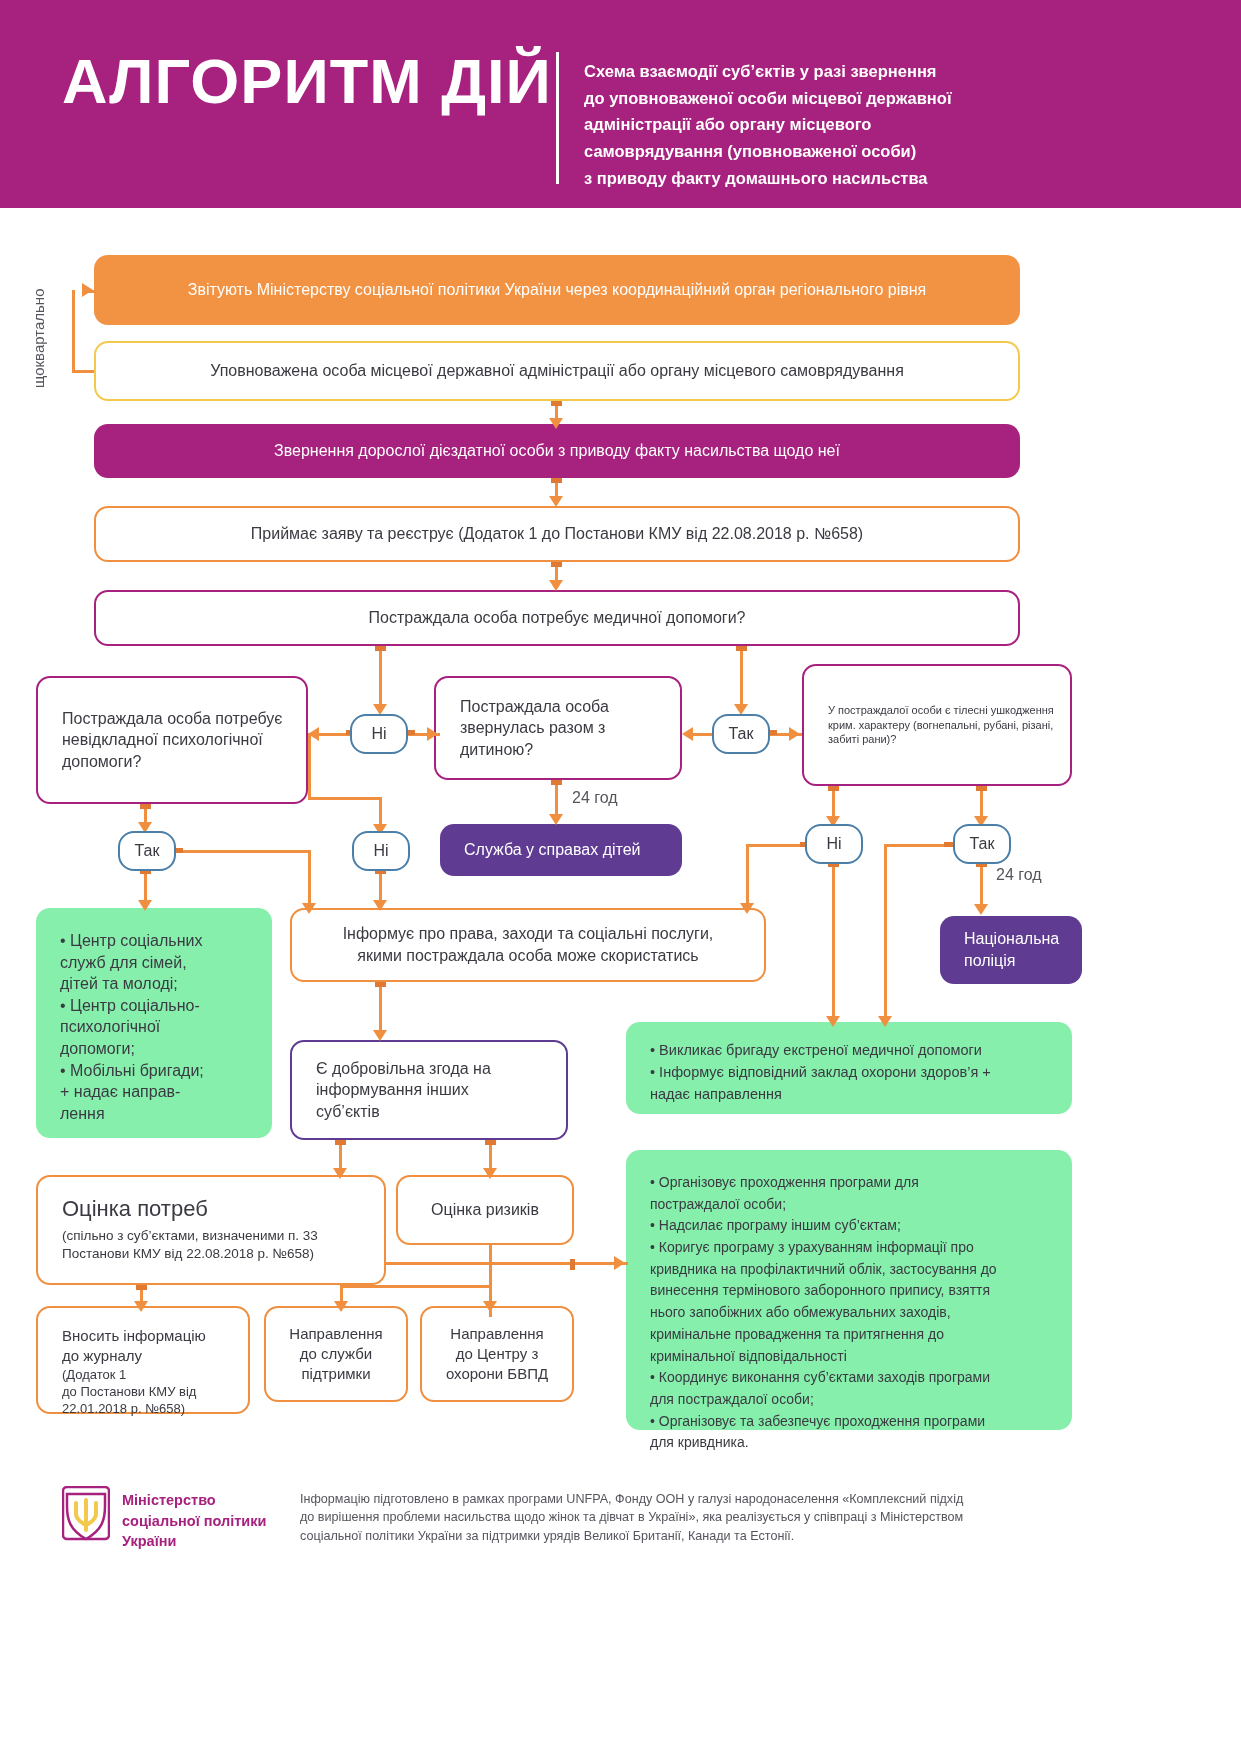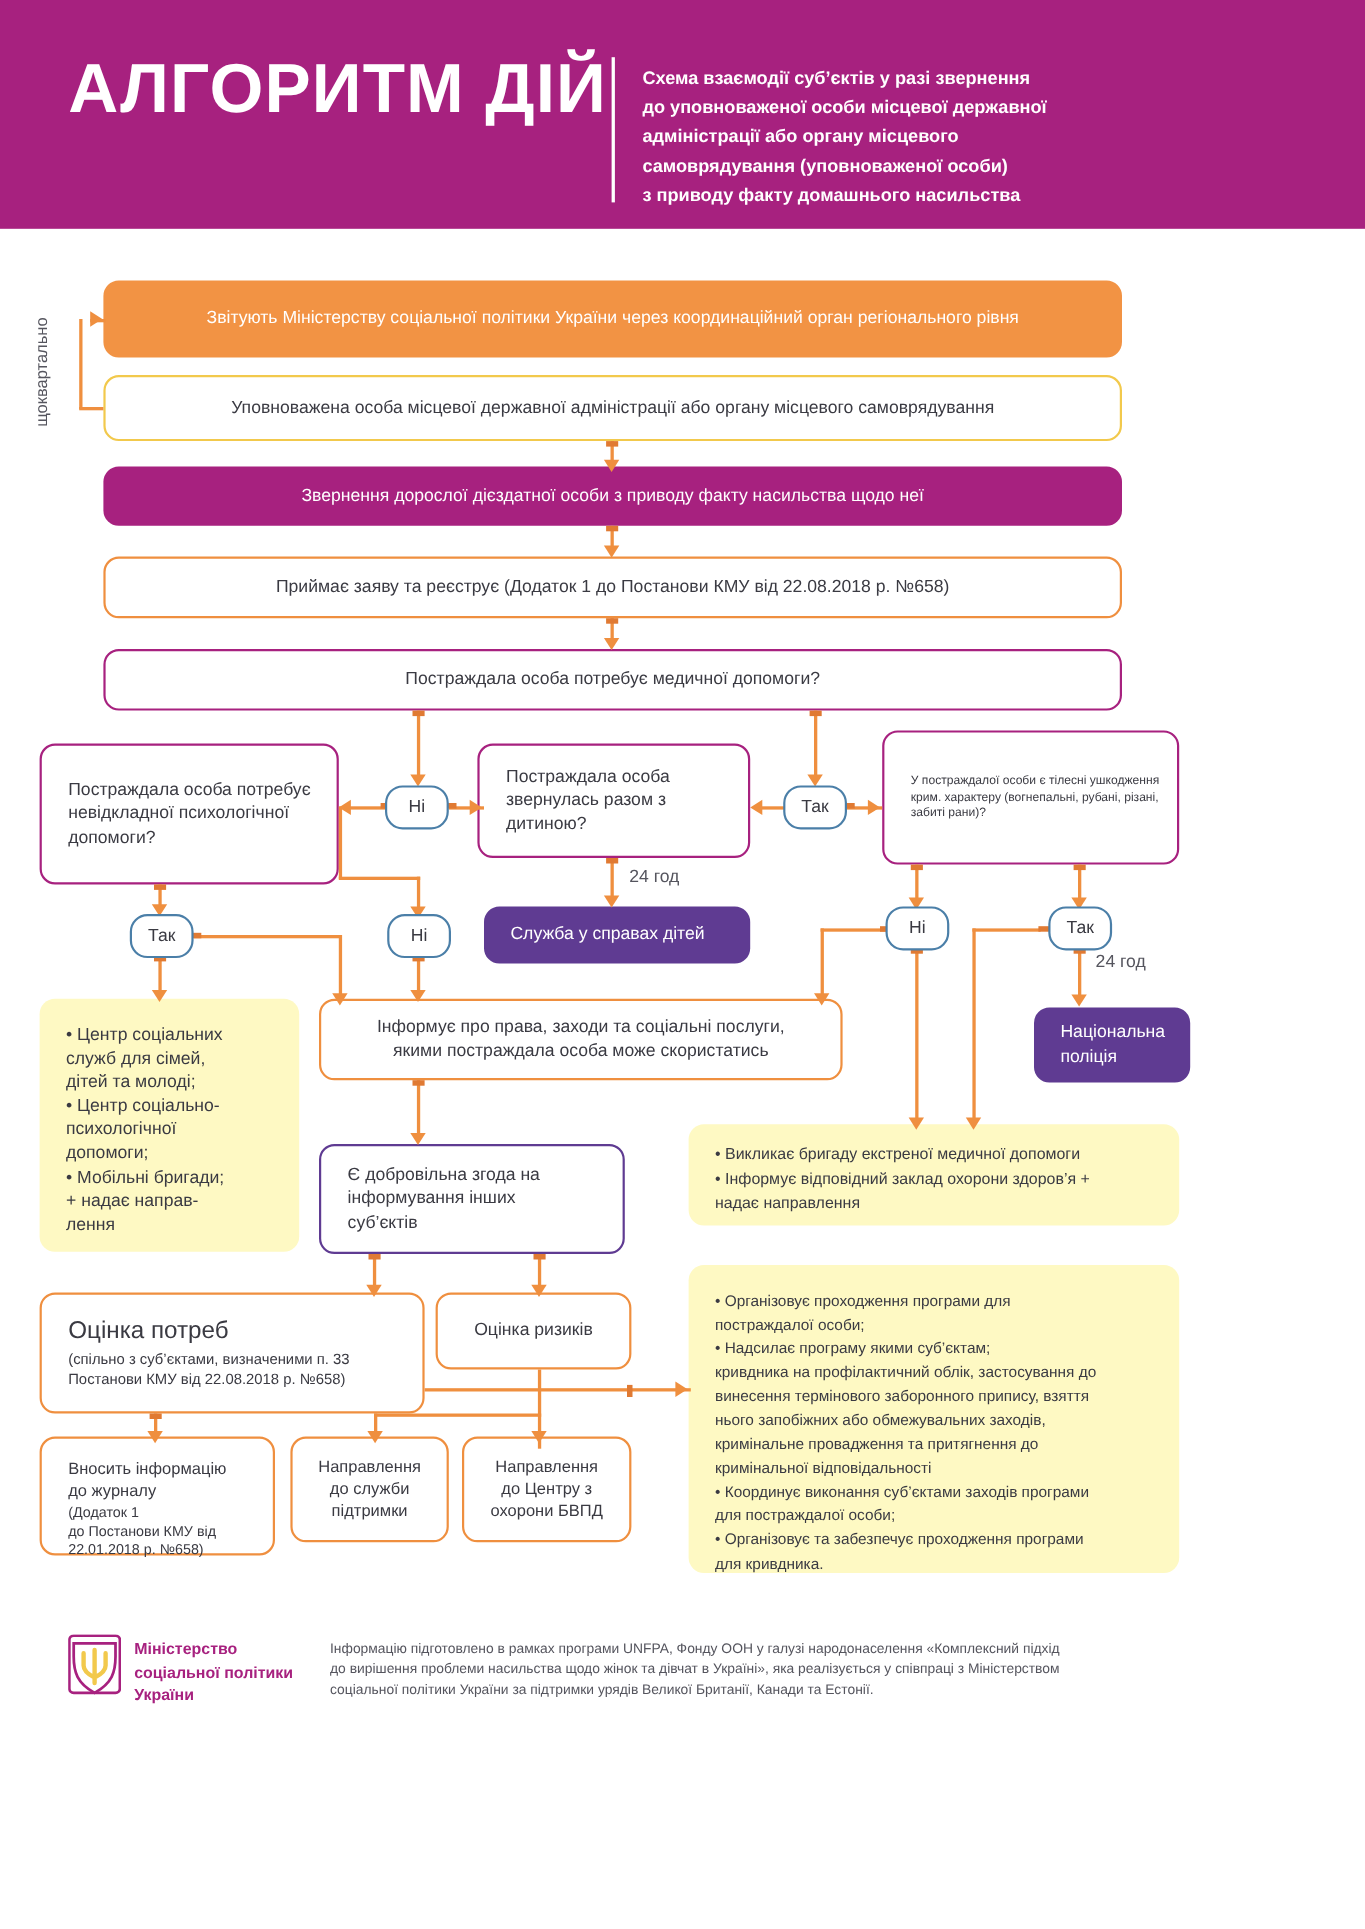--- a/index.html
+++ b/index.html
@@ -41,21 +41,21 @@
     color:#3a3a42;
     line-height:1.35;
   }
   .node .txt { width:100%; }
   .center { justify-content:flex-end; text-align:center; }
   .lft { padding-left:24px; }
 
   .orange-fill { background:#f29344; color:#ffffff; border:none; }
   .magenta-fill { background:#a7217f; color:#ffffff; border:none; }
   .purple-fill  { background:#5f3b92; color:#ffffff; border:none; }
-  .lilac-fill   { background:#fef9c3; color:#3a3a42; border:none; }
+  .lilac-fill   { background:#86efac; color:#3a3a42; border:none; }
   .yellow-out   { background:#ffffff; border:2.5px solid #f2c94c; }
   .orange-out   { background:#ffffff; border:2.5px solid #ef8f3f; }
   .magenta-out  { background:#ffffff; border:2.5px solid #a7217f; }
   .purple-out   { background:#ffffff; border:2.5px solid #5f3b92; }
 
   
   .pill {
     position:absolute;
     width:58px; height:40px;
     border:2.5px solid #4b7fa8;
@@ -369,21 +369,22 @@
     <div>Направлення</div>
     <div>до Центру з</div>
     <div>охорони БВПД</div>
   </div>
 </div>
 
 <div class="node lilac-fill lft" style="left:626px; top:1150px; width:446px; height:280px; align-items:flex-start; padding-top:22px; font-size:14px;">
   <ul class="bul txt" style="line-height:1.55; padding-right:16px;">
     <li>• Організовує проходження програми для</li>
     <li>постраждалої особи;</li>
-    <li>• Надсилає програму якими суб’єктам;</li>
+    <li>• Надсилає програму іншим суб’єктам;</li>
+    <li>• Коригує програму з урахуванням інформації про</li>
     <li>кривдника на профілактичний облік, застосування до</li>
     <li>винесення термінового заборонного припису, взяття</li>
     <li>нього запобіжних або обмежувальних заходів,</li>
     <li>кримінальне провадження та притягнення до</li>
     <li>кримінальної відповідальності</li>
     <li>• Координує виконання суб’єктами заходів програми</li>
     <li>для постраждалої особи;</li>
     <li>• Організовує та забезпечує проходження програми</li>
     <li>для кривдника.</li>
   </ul>

